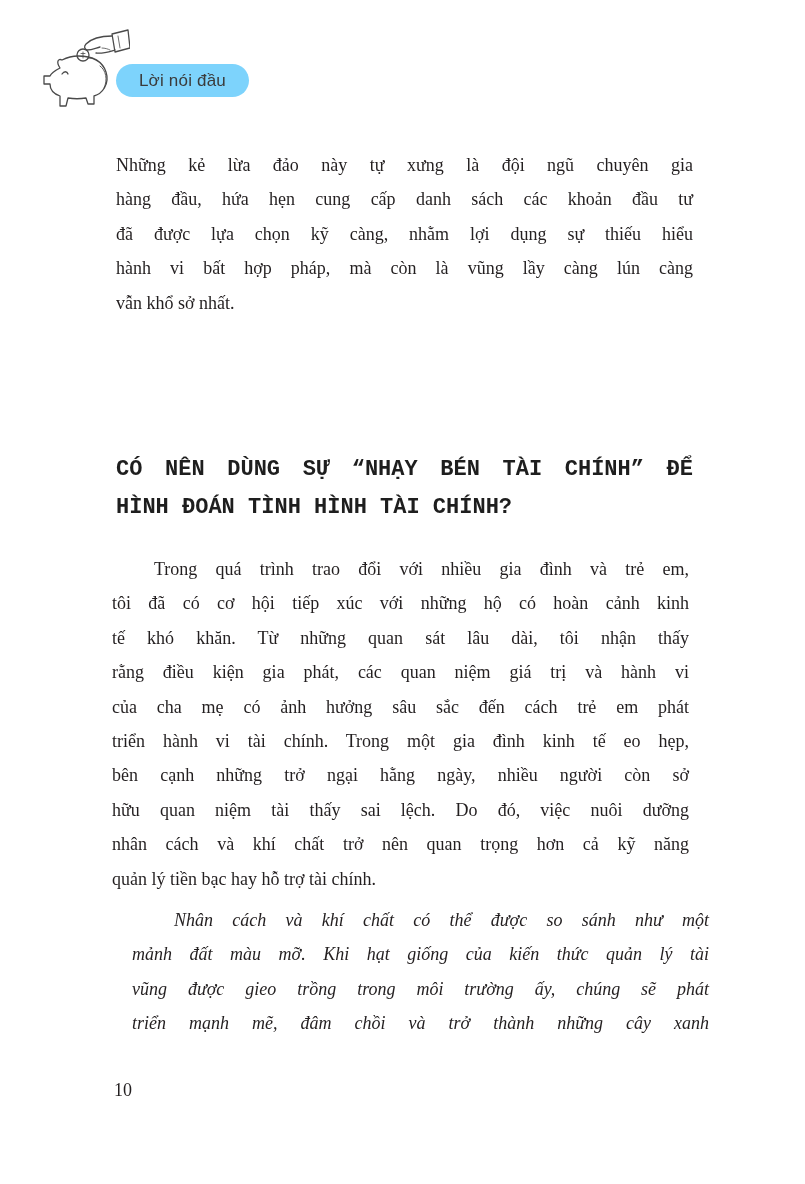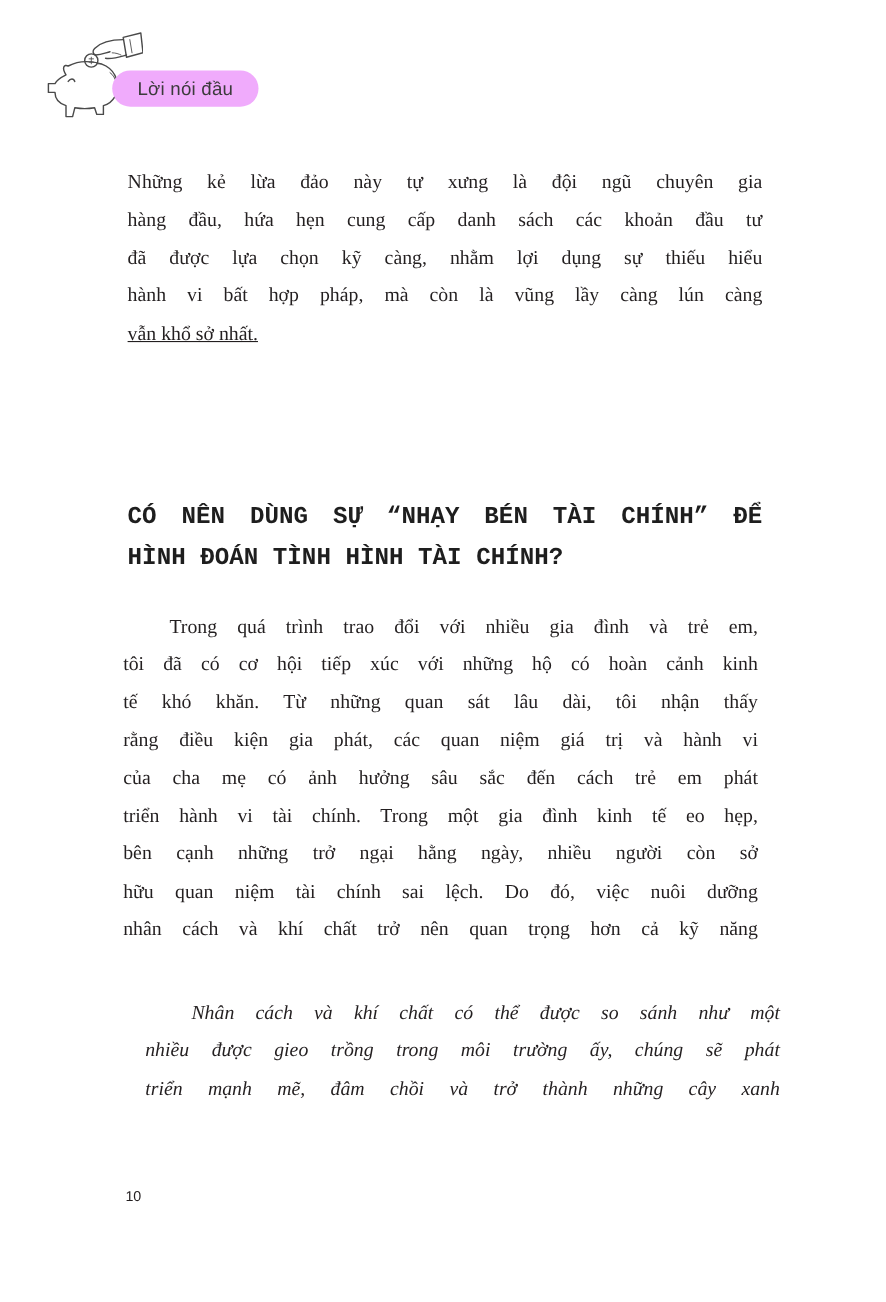--- a/index.html
+++ b/index.html
@@ -23,26 +23,26 @@
     }
     .piggy {
       position: absolute;
       left: 0;
       top: 0;
       width: 90px;
       height: 90px;
     }
     .chapter-pill {
       position: absolute;
-      left: 62px;
+      left: 76px;
       top: 42px;
       width: 133px;
       height: 33px;
       border-radius: 17px;
-      background: #f0abfc;
+      background: #7dd3fc;
       display: flex;
       align-items: center;
       justify-content: center;
       font-family: "Liberation Sans", sans-serif;
       font-size: 17px;
       color: #3b3b3b;
       letter-spacing: 0.2px;
     }
     .para {
       font-family: "Liberation Serif", serif;
@@ -54,21 +54,20 @@
       color: #231f20;
     }
     .para .line {
       display: block;
       text-align: justify;
       text-align-last: justify;
       white-space: nowrap;
     }
     .para .line.last {
       text-align-last: left;
-      text-decoration: underline;
     }
     .heading {
       font-family: Liberation Mono, monospace;
       font-weight: bold;
       font-size: 22px;
       line-height: 38px;
       color: #1e1e1e;
       margin: 0;
       position: absolute;
       left: 116px;
@@ -84,22 +83,22 @@
     .heading .line.last {
       text-align-last: left;
     }
     .p1 { position: absolute; left: 116px; top: 148px; width: 577px; }
     .p2 { position: absolute; left: 112px; top: 552px; width: 577px; }
     .p3 { position: absolute; left: 132px; top: 903px; width: 577px; font-style: italic; }
     .page-number {
       position: absolute;
       left: 114px;
       top: 1080px;
-      font-family: Liberation Sans, sans-serif;
-      font-size: 13px;
+      font-family: Liberation Serif, serif;
+      font-size: 18px;
       color: #231f20;
     }
   </style>
 </head>
 <body>
 
 <div class="header">
   <svg class="piggy" viewBox="0 0 90 90" fill="none" stroke="#4a4a4a" stroke-width="1.3" stroke-linejoin="round" stroke-linecap="round">
 
     <path d="M72 12 L88 8 L90 26 L75 30 Z"></path>
@@ -135,23 +134,25 @@
 </h2>
 
 <div class="para p2">
   <span class="line" style="padding-left:42px">Trong quá trình trao đổi với nhiều gia đình và trẻ em,</span>
   <span class="line">tôi đã có cơ hội tiếp xúc với những hộ có hoàn cảnh kinh</span>
   <span class="line">tế khó khăn. Từ những quan sát lâu dài, tôi nhận thấy</span>
   <span class="line">rằng điều kiện gia phát, các quan niệm giá trị và hành vi</span>
   <span class="line">của cha mẹ có ảnh hưởng sâu sắc đến cách trẻ em phát</span>
   <span class="line">triển hành vi tài chính. Trong một gia đình kinh tế eo hẹp,</span>
   <span class="line">bên cạnh những trở ngại hằng ngày, nhiều người còn sở</span>
-  <span class="line">hữu quan niệm tài chính sai lệch. Do đó, việc nuôi dưỡng</span>
+  <span class="line">hữu quan niệm tài thấy sai lệch. Do đó, việc nuôi dưỡng</span>
   <span class="line">nhân cách và khí chất trở nên quan trọng hơn cả kỹ năng</span>
+  <span class="line last">quản lý tiền bạc hay hỗ trợ tài chính.</span>
 </div>
 
 <div class="para p3">
   <span class="line" style="padding-left:42px">Nhân cách và khí chất có thể được so sánh như một</span>
-  <span class="line">nhiều được gieo trồng trong môi trường ấy, chúng sẽ phát</span>
+  <span class="line">mảnh đất màu mỡ. Khi hạt giống của kiến thức quản lý tài</span>
+  <span class="line">vũng được gieo trồng trong môi trường ấy, chúng sẽ phát</span>
   <span class="line">triển mạnh mẽ, đâm chồi và trở thành những cây xanh</span>
 </div>
 
 <div class="page-number">10</div>
 
 </body></html>

